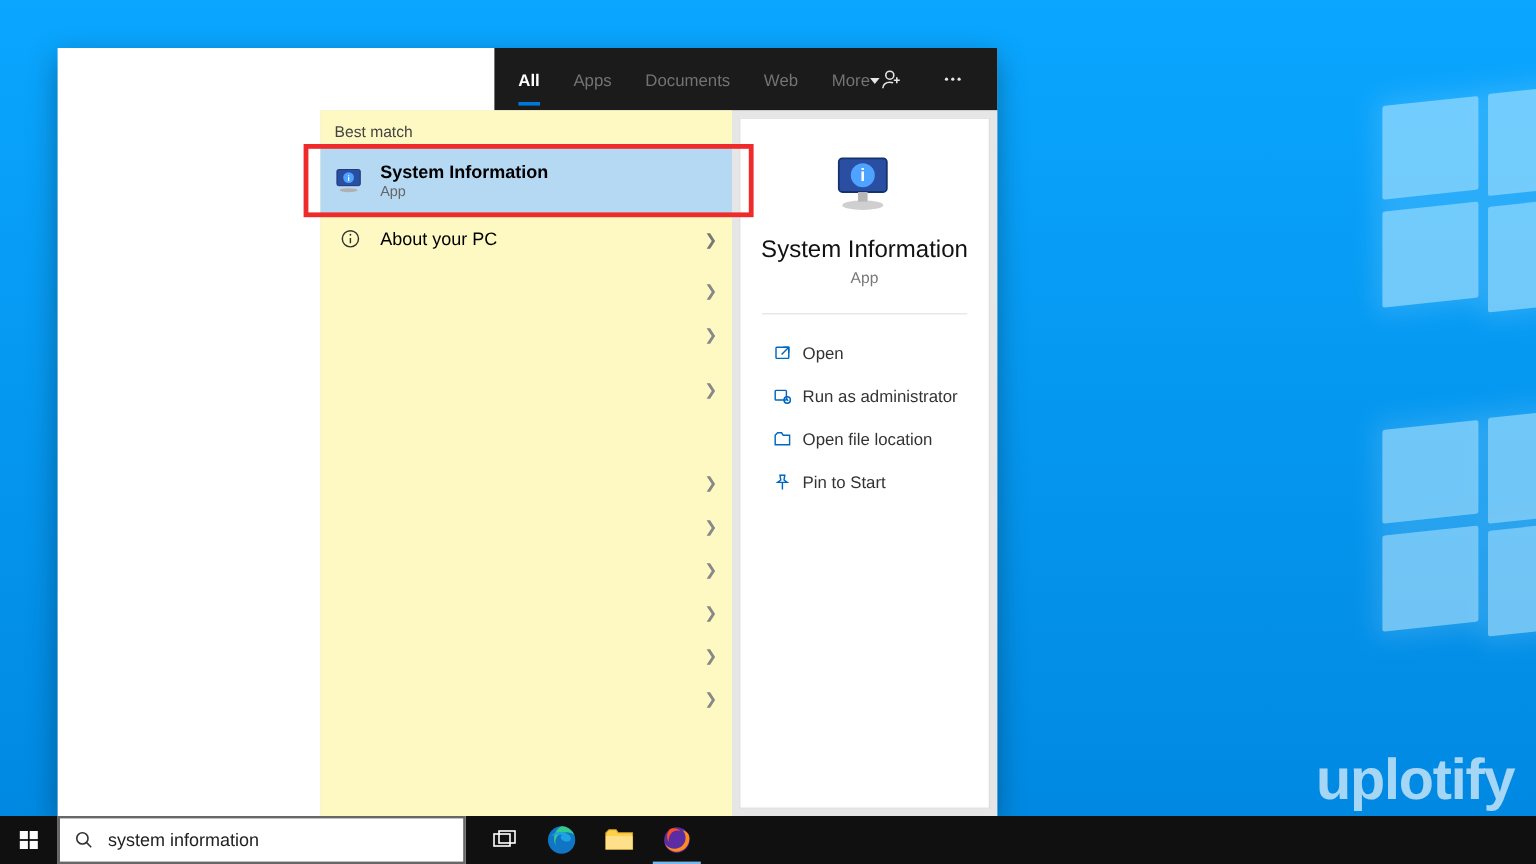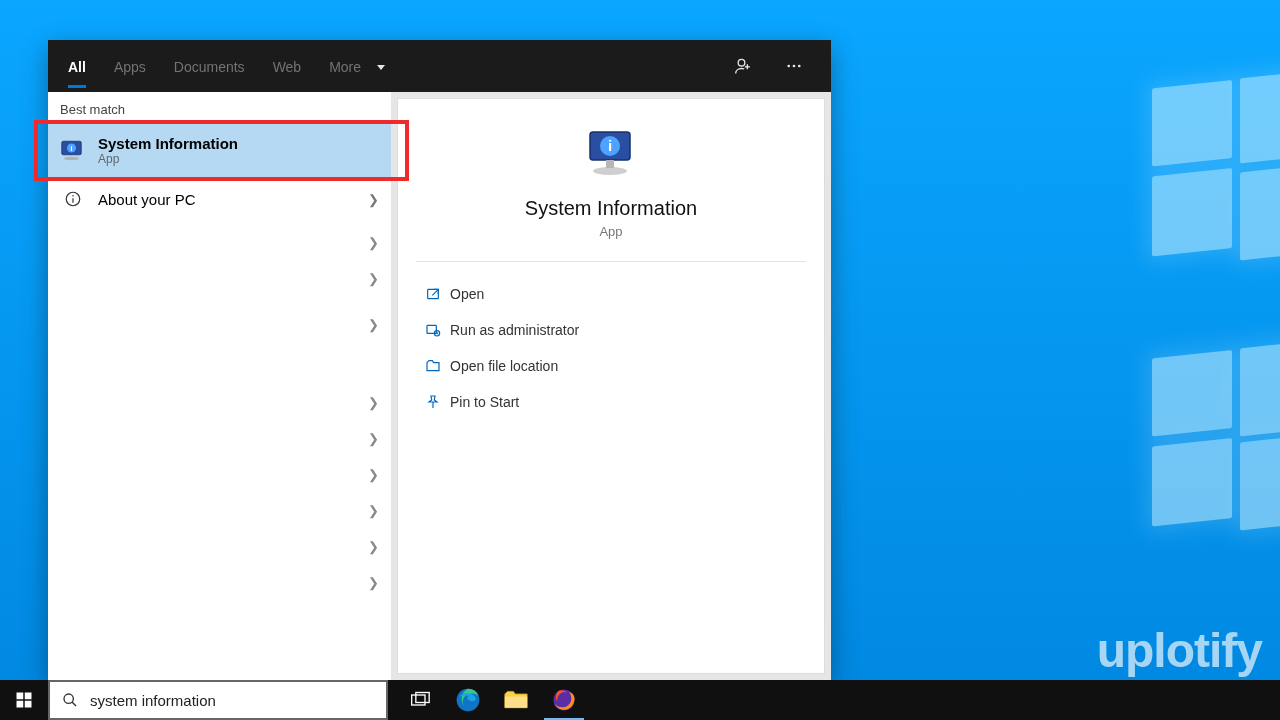--- a/index.html
+++ b/index.html
@@ -26,39 +26,39 @@
     font-size: 48px; font-weight: 600; color: rgba(255,255,255,0.65);
     letter-spacing: -1px;
   }
 
   
   .search-flyout {
     position: absolute; left: 48px; top: 40px;
     width: 783px; height: 640px;
     background: #fff;
     box-shadow: 0 8px 24px rgba(0,0,0,0.35);
-    display: flex; flex-direction: column;
+    display: flex; flex-direction: column; align-items: flex-end;
   }
 
   .tabbar {
     height: 52px; background: #1b1b1b; color: #fff;
     display: flex; align-items: center; padding: 0 20px;
   }
   .tabbar .tabs { display: flex; gap: 28px; align-items: center; flex: 1; }
   .tab { font-size: 14px; color: #737373; padding: 14px 0 12px; cursor: pointer; position: relative; }
   .tab.active { color: #fff; font-weight: 600; }
   .tab.active::after { content:""; position:absolute; left:0; right:0; bottom:-1px; height:3px; background:#0078d7;}
-  .tab.more { display:flex; align-items:center; gap:16px;}
+  .tab.more { display:flex; align-items:center; gap:0;}
   .tab.more .caret { width:0;height:0;border-left:4px solid transparent;border-right:4px solid transparent;border-top:5px solid #e6e6e6; }
   .tabbar .right { display:flex; align-items:center; gap:28px; padding-right:6px;}
   .tabbar .icon { width:22px;height:22px; display:flex;align-items:center;justify-content:center; color:#e6e6e6; }
 
   .flyout-body { flex:1; display:flex; background:#e6e6e6; }
 
-  .left-pane { width: 343px; background:#ffffff; position:relative; }
+  .left-pane { width: 343px; background:#fef9c3; position:relative; }
   .section-label { font-size: 13px; color:#444; padding: 10px 12px 6px; }
   .result-row {
     display:flex; align-items:center; padding: 8px 12px; gap:12px;
     position:relative; cursor:pointer;
   }
   .result-row .icon-box { width:26px;height:26px; display:flex;align-items:center;justify-content:center; }
   .result-row .txt { display:flex; flex-direction:column; }
   .result-row .title { font-size:15px; color:#000; }
   .result-row .sub { font-size:12px; color:#666; }
   .result-row .chev { margin-left:auto; color:#777; font-size:13px; }

